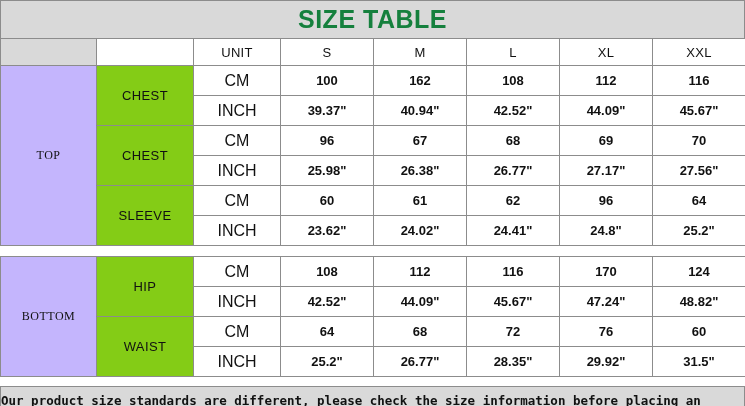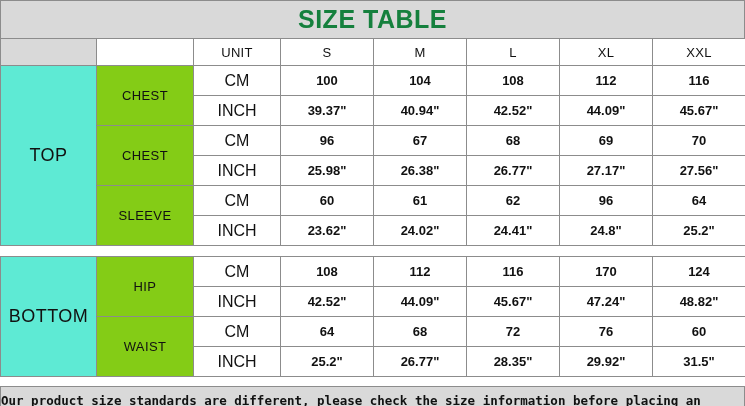--- a/index.html
+++ b/index.html
@@ -55,23 +55,24 @@
     height: 26px;
     font-size: 13px;
     font-weight: normal;
     letter-spacing: 0.3px;
   }
   .hdr-row td.blank-left {
     background: #d9d9d9;
     border-right: 1px solid #8c8c8c;
   }
   .grp {
-    background: #5eead4;
-    font-size: 18px;
+    background: #c4b5fd;
+    font-size: 12px;
     letter-spacing: 0.5px;
+    font-family: Liberation Serif, serif;
   }
   .sub {
     background: #84cc16;
     font-size: 13px;
     letter-spacing: 0.4px;
   }
   .unit {
     font-size: 16px;
   }
   .val {
@@ -143,21 +144,21 @@
         <td>L</td>
         <td>XL</td>
         <td>XXL</td>
       </tr>
 
       <tr class="datarow">
         <td class="grp" rowspan="6">TOP</td>
         <td class="sub" rowspan="2">CHEST</td>
         <td class="unit">CM</td>
         <td class="val">100</td>
-        <td class="val">104</td>
+        <td class="val">162</td>
         <td class="val">108</td>
         <td class="val">112</td>
         <td class="val">116</td>
       </tr>
       <tr class="datarow">
         <td class="unit">INCH</td>
         <td class="val">39.37"</td>
         <td class="val">40.94"</td>
         <td class="val">42.52"</td>
         <td class="val">44.09"</td>

